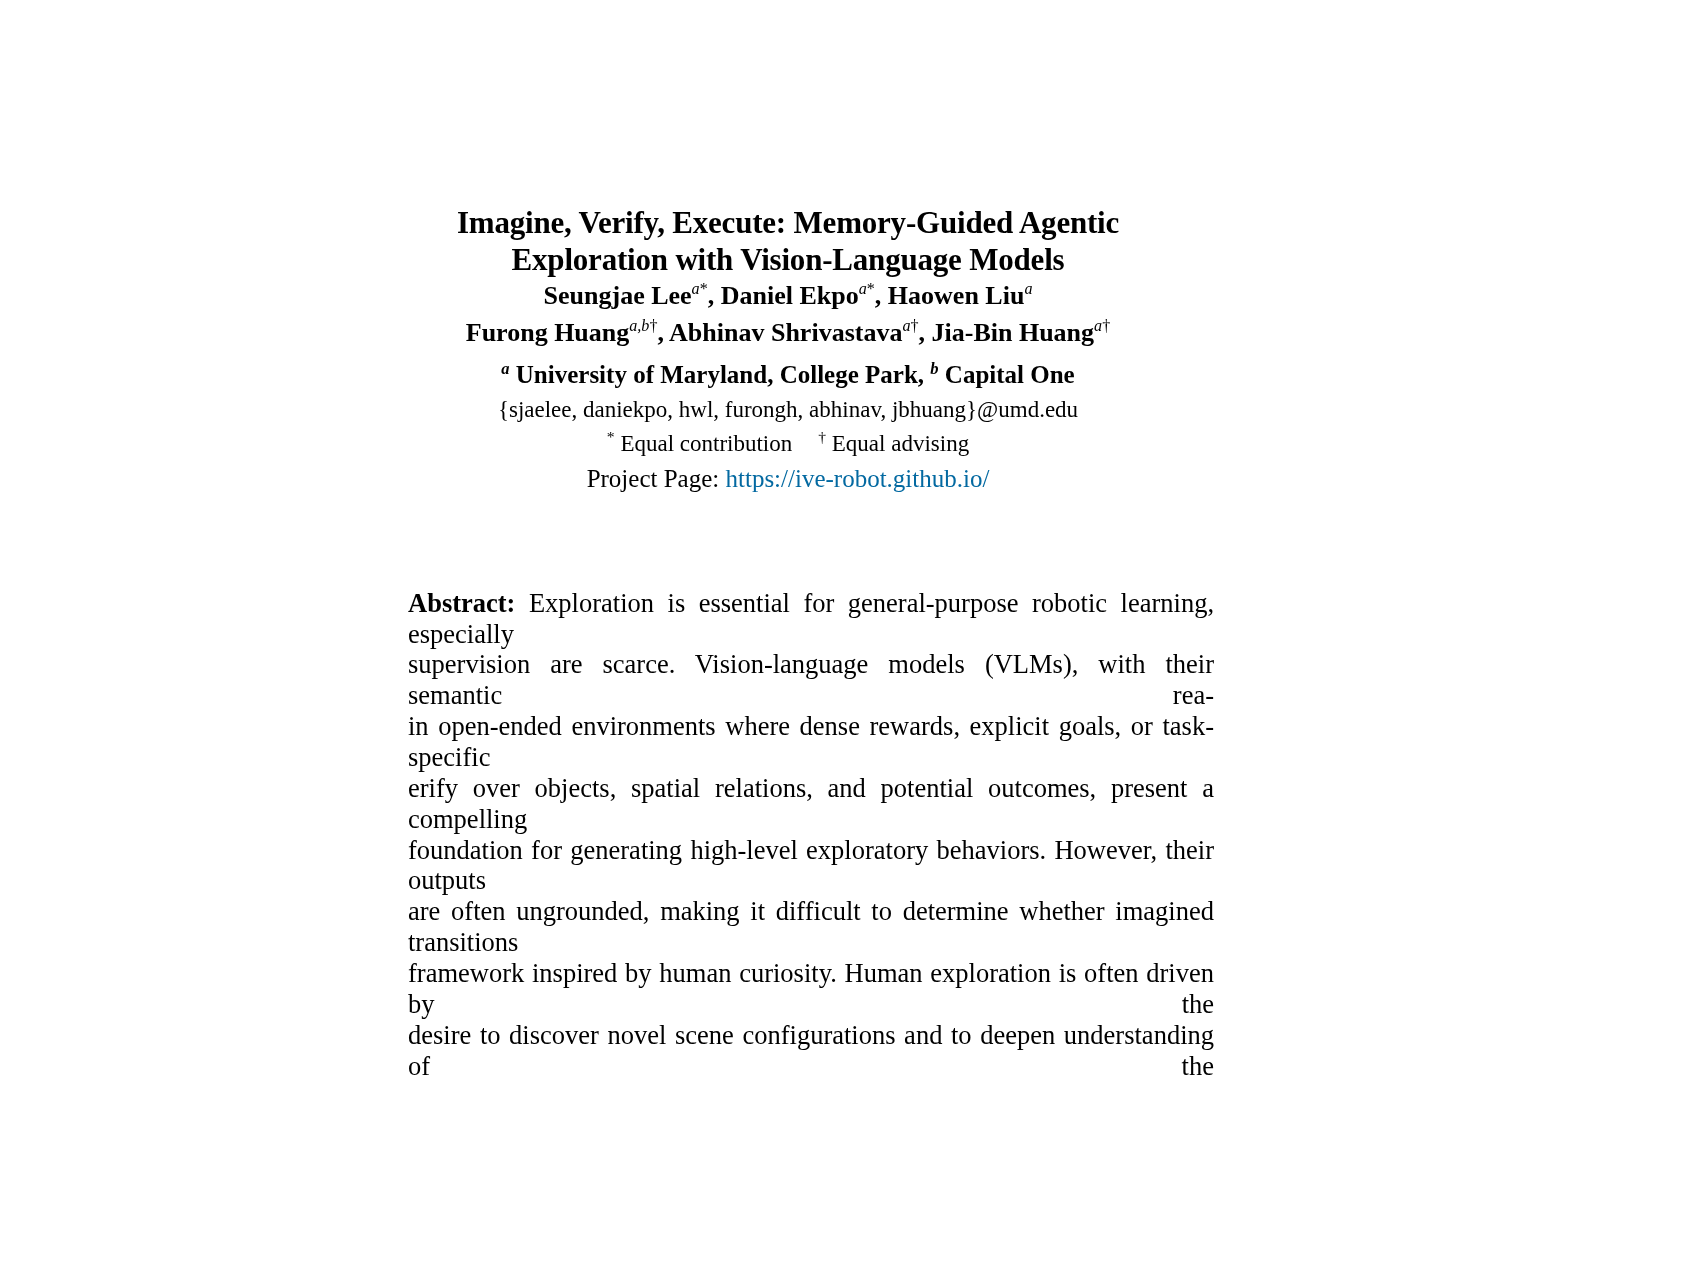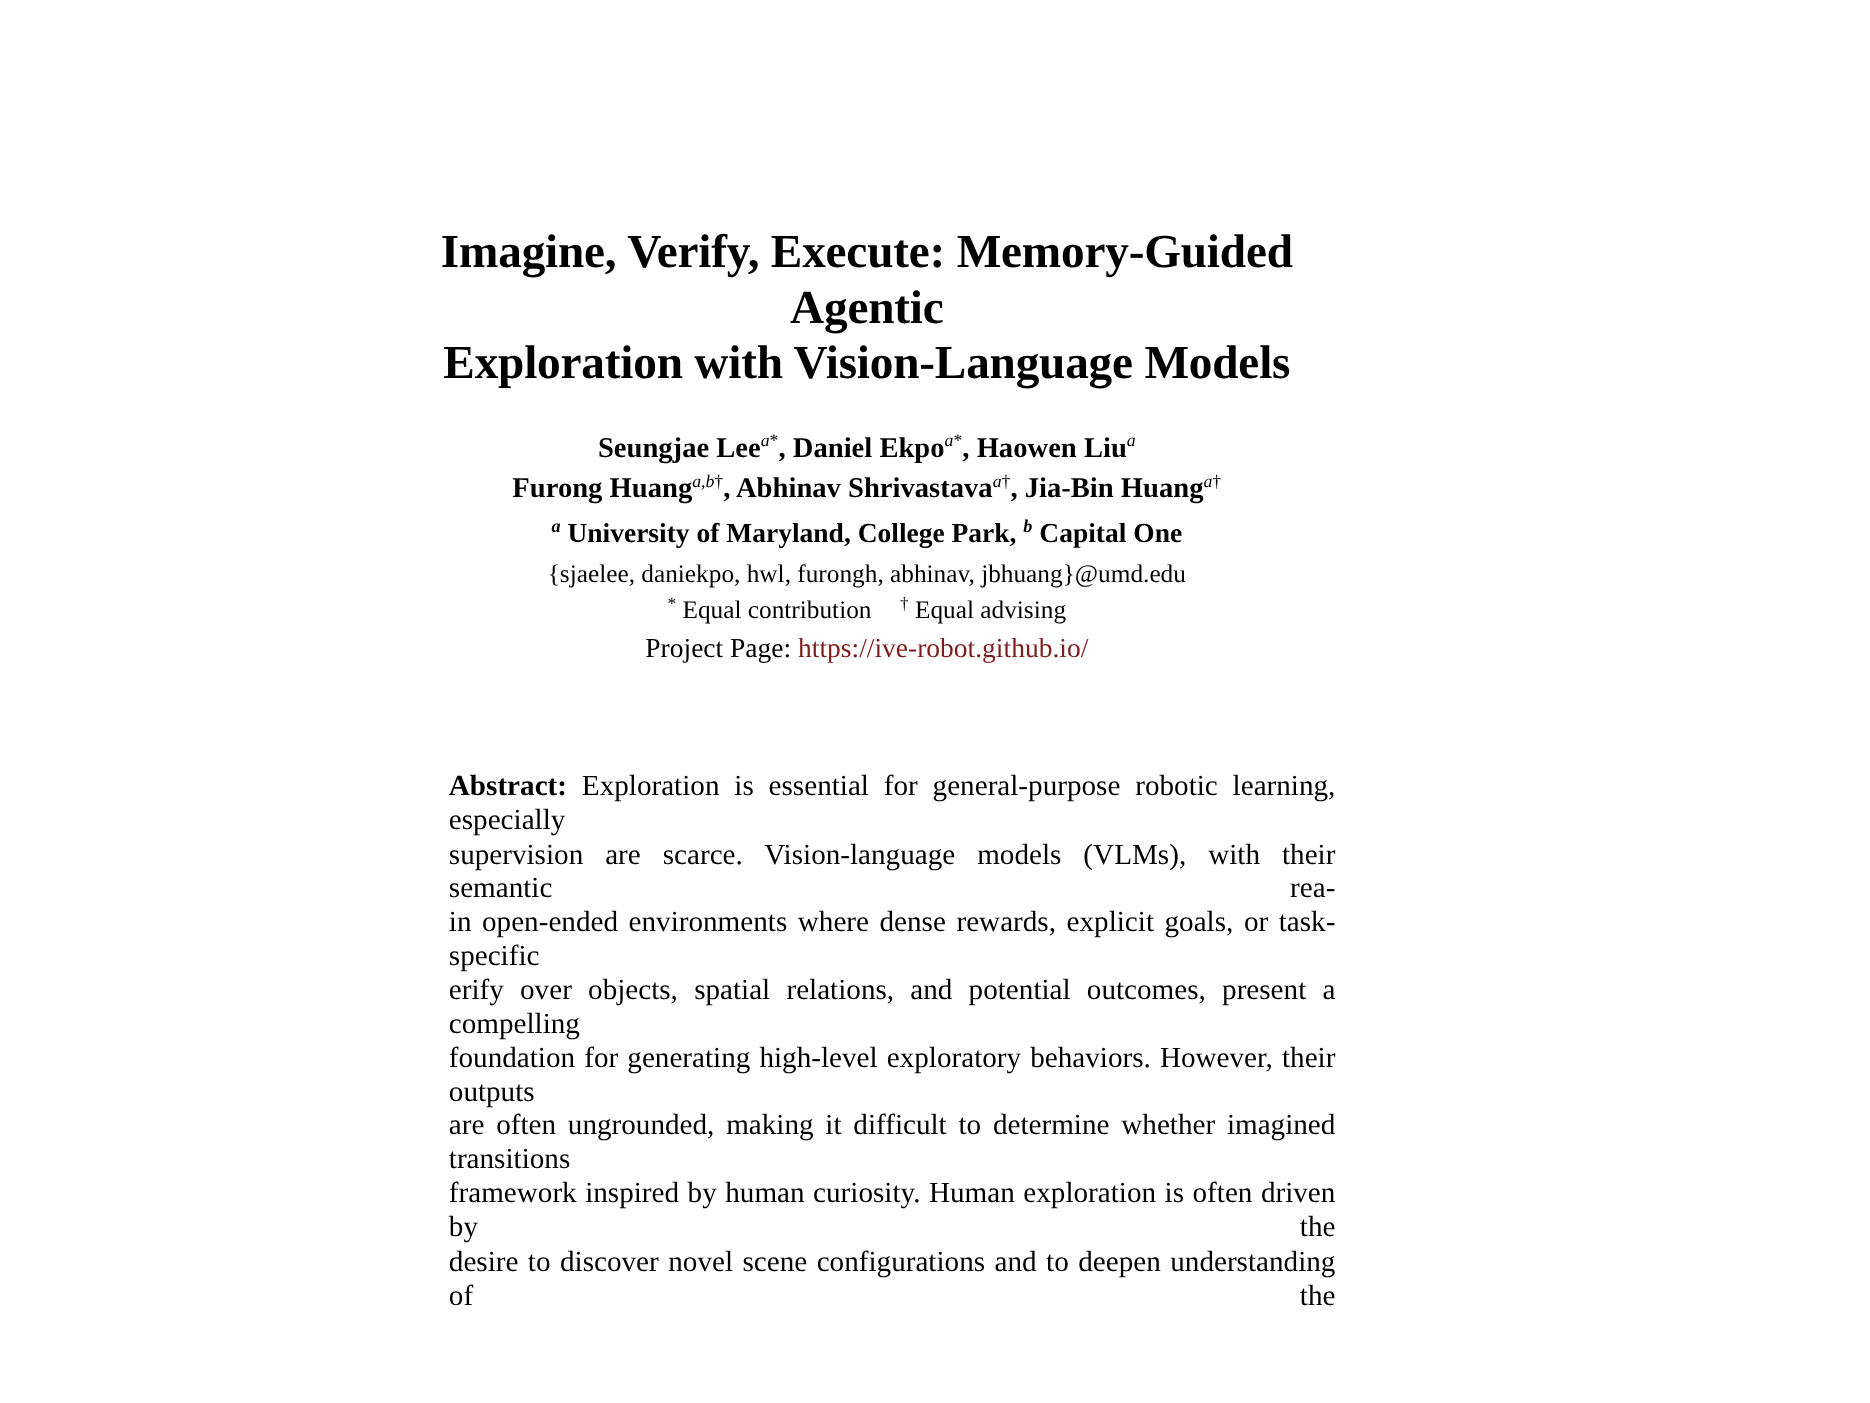--- a/index.html
+++ b/index.html
@@ -20,30 +20,29 @@
   .page {
     position: absolute;
     left: 362px;
     top: 0;
     width: 852px;
   }
 
   .paper-title {
     margin: 0;
     padding-top: 205px;
-    font-size: 43px;
+    font-size: 31px;
     line-height: 1.18;
     font-weight: bold;
     text-align: center;
     letter-spacing: -0.2px;
   }
   .title-line { display: block; }
 
   .authors {
-    margin-top: 32px;
     text-align: center;
     font-size: 26px;
     font-weight: bold;
     line-height: 1.42;
   }
   .author-line { display: block; }
 
   sup.sup-aff {
     font-size: 0.62em;
     font-style: italic;
@@ -95,21 +94,21 @@
   }
 
   .projectpage {
     display: block;
     margin-top: 4px;
     font-size: 25px;
     font-weight: normal;
     line-height: 1.3;
   }
   .project-link {
-    color: #7f1d1d;
+    color: #0369a1;
     text-decoration: none;
   }
 
   
   .abstract {
     margin-top: 92px;
     font-size: 26.5px;
     line-height: 1.165;
     text-align: justify;
     text-align-last: left;

